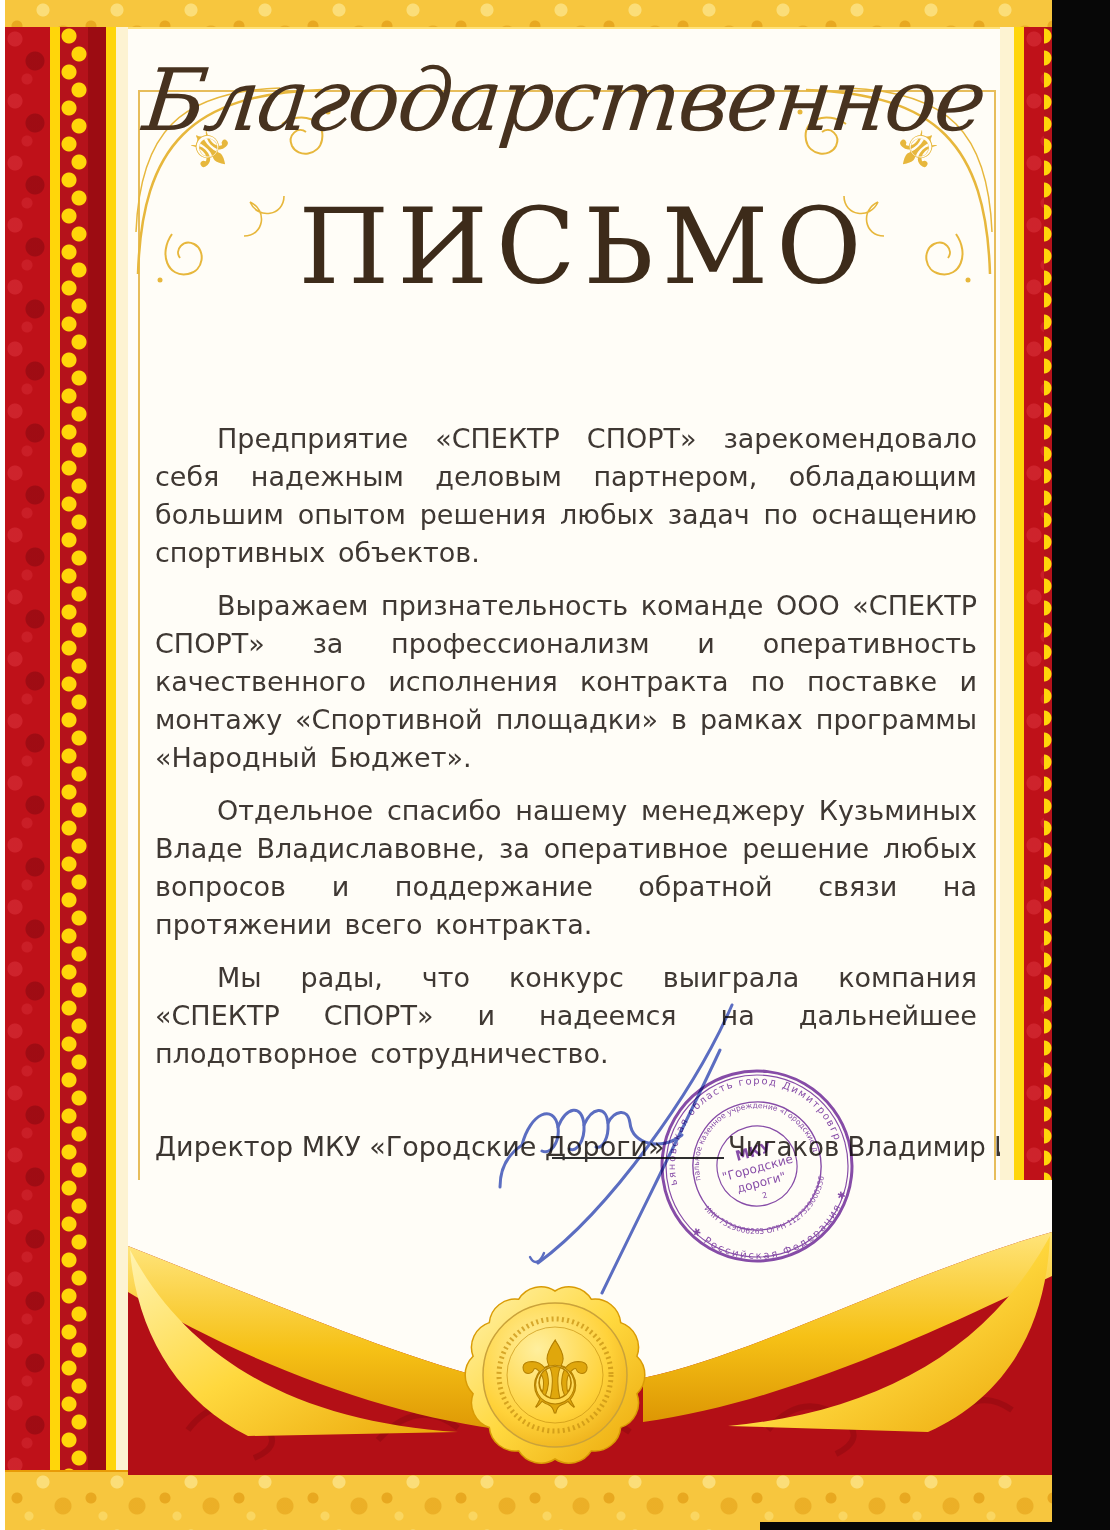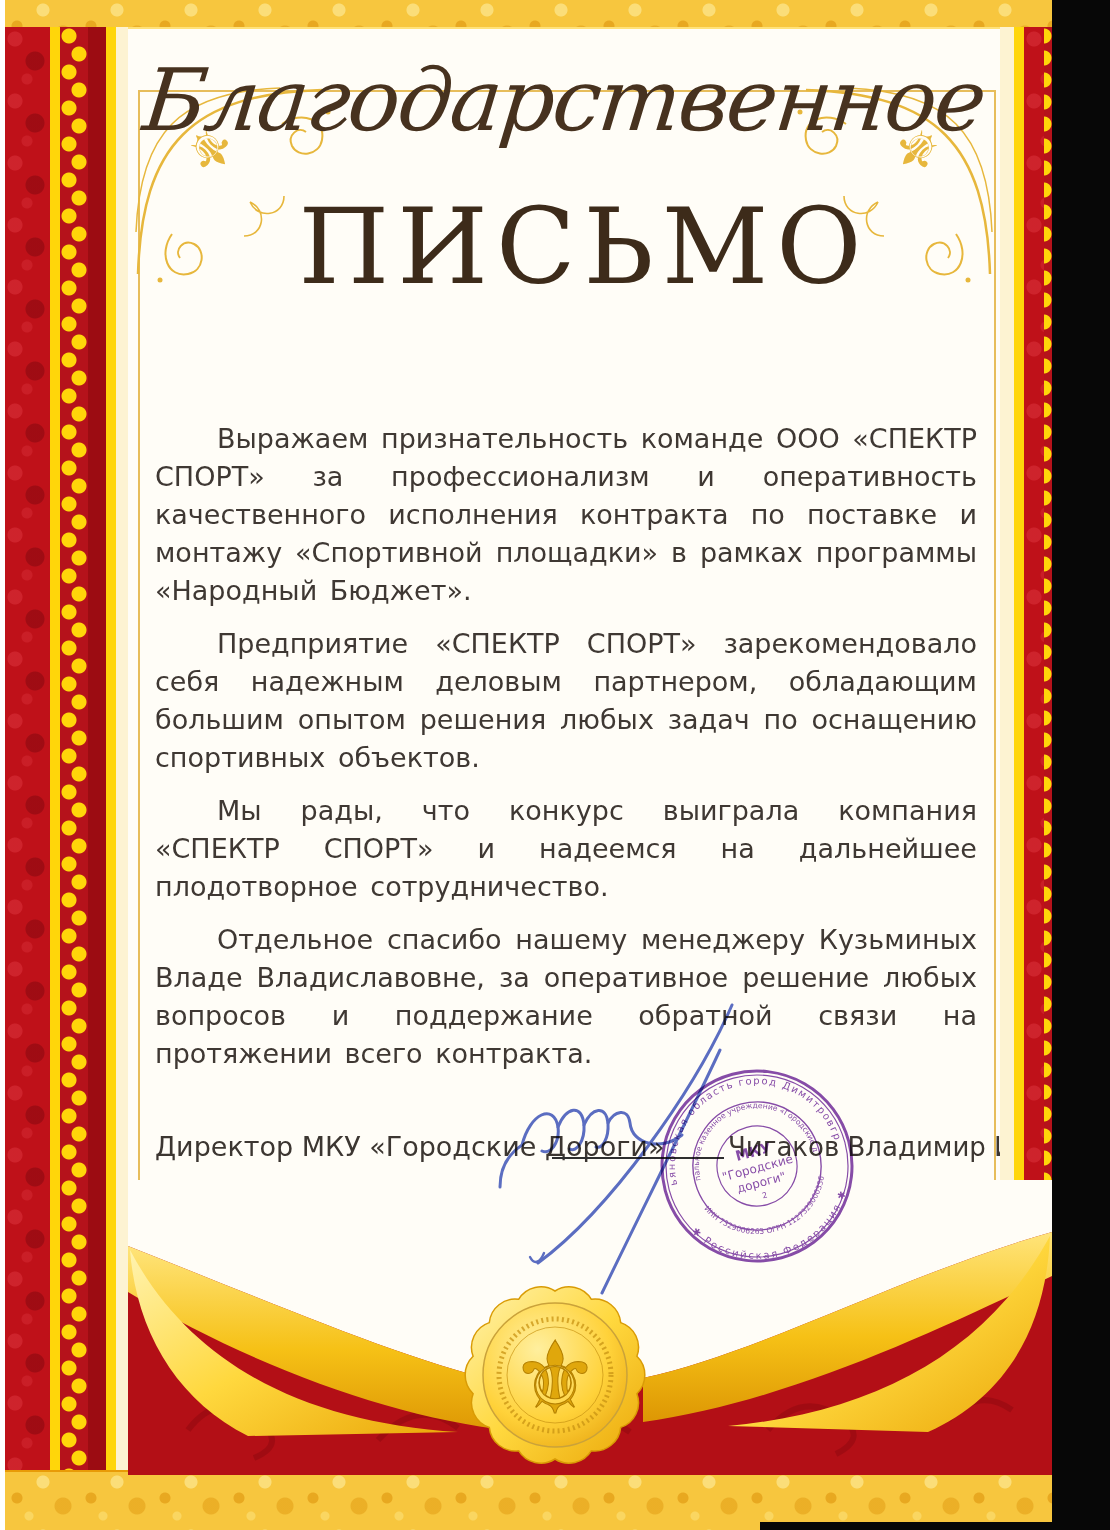--- a/index.html
+++ b/index.html
@@ -149,24 +149,24 @@
     <use href="#cornerSym"></use>
   </svg>
 <svg class="abs corner right">
     <use href="#cornerSym"></use>
   </svg>
 
 <div class="abs title-script">Благодарственное</div>
 <div class="abs title-caps">ПИСЬМО</div>
 
 <div class="abs text-block">
+  <p>Предприятие «СПЕКТР СПОРТ» зарекомендовало себя надежным деловым партнером, обладающим большим опытом решения любых задач по оснащению спортивных объектов.</p>
   <p>Выражаем признательность команде ООО «СПЕКТР СПОРТ» за профессионализм и оперативность качественного исполнения контракта по поставке и монтажу «Спортивной площадки» в рамках программы «Народный Бюджет».</p>
-  <p>Предприятие «СПЕКТР СПОРТ» зарекомендовало себя надежным деловым партнером, обладающим большим опытом решения любых задач по оснащению спортивных объектов.</p>
+  <p>Отдельное спасибо нашему менеджеру Кузьминых Владе Владиславовне, за оперативное решение любых вопросов и поддержание обратной связи на протяжении всего контракта.</p>
   <p>Мы рады, что конкурс выиграла компания «СПЕКТР СПОРТ» и надеемся на дальнейшее плодотворное сотрудничество.</p>
-  <p>Отдельное спасибо нашему менеджеру Кузьминых Владе Владиславовне, за оперативное решение любых вопросов и поддержание обратной связи на протяжении всего контракта.</p>
 </div>
 
 <div class="abs sig-label">Директор МКУ «Городские Дороги»</div>
 <div class="abs sig-line"></div>
 <div class="abs sig-name">Чигаков Владимир Ильич</div>
 
 <svg class="abs bottom-deco" width="924" height="295" viewBox="0 0 924 295">
   <rect x="0" y="40" width="924" height="255" fill="#b30f16"></rect>
   <g opacity=".35" stroke="#7d060c" stroke-width="6" fill="none">
     <path d="M60,250 q30,-40 70,-10 q30,24 -4,38"></path>

